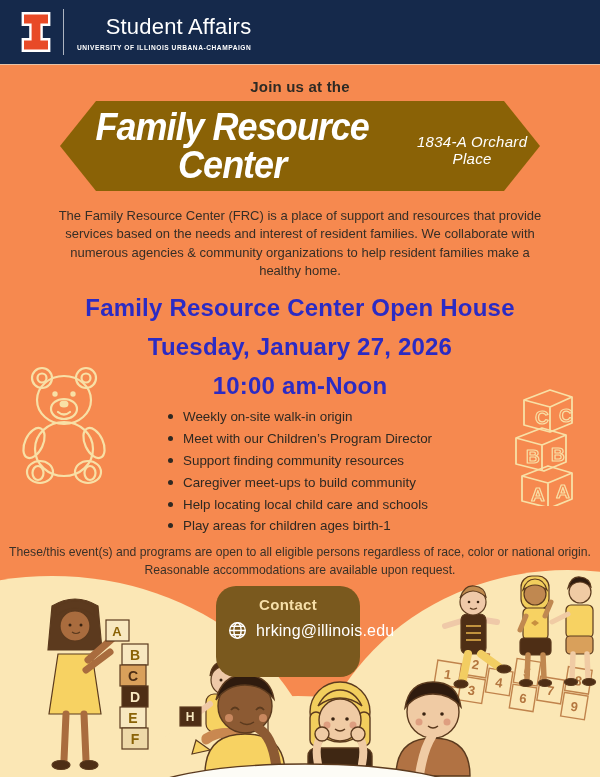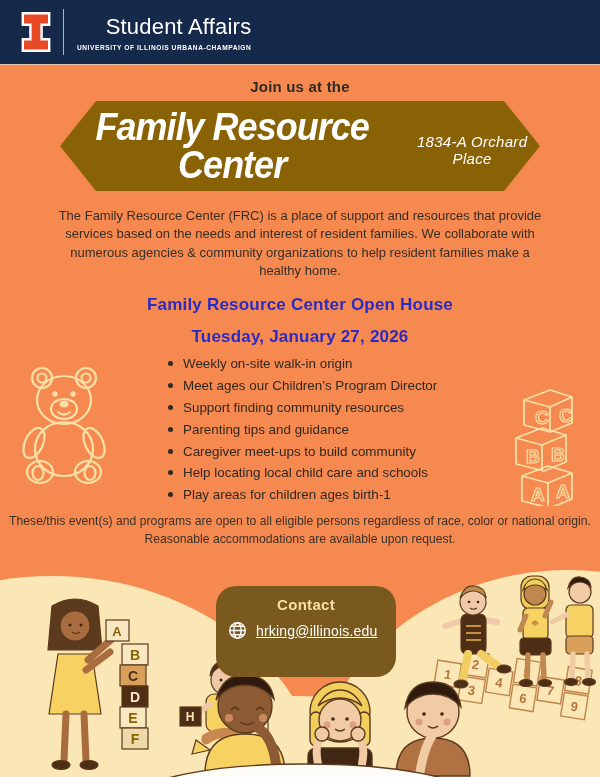--- a/index.html
+++ b/index.html
@@ -34,21 +34,21 @@
   }
   .banner-title { font-size:36px; font-weight:800; letter-spacing:-1px; line-height:1; transform:scaleY(1.08); }
   .banner-address { font-size:15px; margin-top:8px; letter-spacing:.3px; }
 
   .intro {
     width:486px; margin:16px auto 0 auto; text-align:center;
     font-size:13px; line-height:1.42; color:#362e26; font-weight:500;
   }
 
   .event-block { margin-top:12px; text-align:center; color:#2B2BC4; font-weight:800; }
-  .event-line { font-size:17px; line-height:1.0; margin-top:15px; letter-spacing:.2px; }
+  .event-line { font-size:24px; line-height:1.0; margin-top:15px; letter-spacing:.2px; }
 
   .bullets { margin:10px 0 0 168px; list-style:none; }
   .bullets li {
     font-size:13.4px; color:#2f2922; font-weight:500; line-height:1.3;
     margin-bottom:4.5px; position:relative; padding-left:15px;
   }
   .bullets li::before {
     content:""; position:absolute; left:0; top:6px; width:5px; height:5px;
     border-radius:50%; background:#2f2922;
   }
@@ -56,26 +56,26 @@
   .disclaimer { margin-top:8px; text-align:center; color:#3a3128; font-size:12.2px; font-weight:500; line-height:1.5; }
 
   
   .bear { position:absolute; left:13px; top:291px; }
   .blocks-outline { position:absolute; left:494px; top:315px; }
 
   
   .bottom-scene { position:absolute; left:0; top:495px; width:600px; height:217px; }
 
   .contact-card {
-    position:absolute; left:216px; top:22px; width:180px; height:91px;
+    position:absolute; left:216px; top:22px; width:144px; height:91px;
     background:#7A591E; border-radius:20px; color:#fff; padding:10px 12px 0 12px;
   }
   .contact-title { text-align:center; font-size:15px; font-weight:800; color:#F6DFA9; letter-spacing:.3px; }
   .contact-row { display:flex; align-items:center; gap:9px; margin-top:8px; }
-  .contact-row .txt { font-size:14px; letter-spacing:.2px;text-decoration:underline; }
+  .contact-row .txt { font-size:16px; letter-spacing:.2px; }
   .cicon { width:19px; height:19px; flex:0 0 auto; }
 </style>
 </head>
 <body>
 
 <div class="header">
   <svg class="logo-wrap" viewBox="0 0 40 54">
     <path d="M3.5 3.5 h33 v14.5 h-9.5 v18 h9.5 v14.5 h-33 v-14.5 h9.5 v-18 h-9.5 Z" fill="#E84A27" stroke="#ffffff" stroke-width="3" stroke-linejoin="miter"></path>
   </svg>
   <div class="hdr-divider"></div>
@@ -92,27 +92,27 @@
   <div class="banner">
     <div class="banner-title">Family Resource Center</div>
     <div class="banner-address">1834-A Orchard Place</div>
   </div>
 
   <p class="intro">The Family Resource Center (FRC) is a place of support and resources that provide services based on the needs and interest of resident families. We collaborate with numerous agencies &amp; community organizations to help resident families make a healthy home.</p>
 
   <div class="event-block">
     <div class="event-line">Family Resource Center Open House</div>
     <div class="event-line">Tuesday, January 27, 2026</div>
+    <div class="event-line">10:00 am-Noon</div>
   </div>
 
   <ul class="bullets">
     <li>Weekly on-site walk-in origin</li>
-    <li>Meet ages our Children’s Program Director</li>
+    <li>Meet with our Children’s Program Director</li>
     <li>Support finding community resources</li>
-    <li>Parenting tips and guidance</li>
     <li>Caregiver meet-ups to build community</li>
     <li>Help locating local child care and schools</li>
     <li>Play areas for children ages birth-1</li>
   </ul>
 
   <div class="disclaimer">
     <div>These/this event(s) and programs are open to all eligible persons regardless of race, color or national origin.</div>
     <div>Reasonable accommodations are available upon request.</div>
   </div>
 

